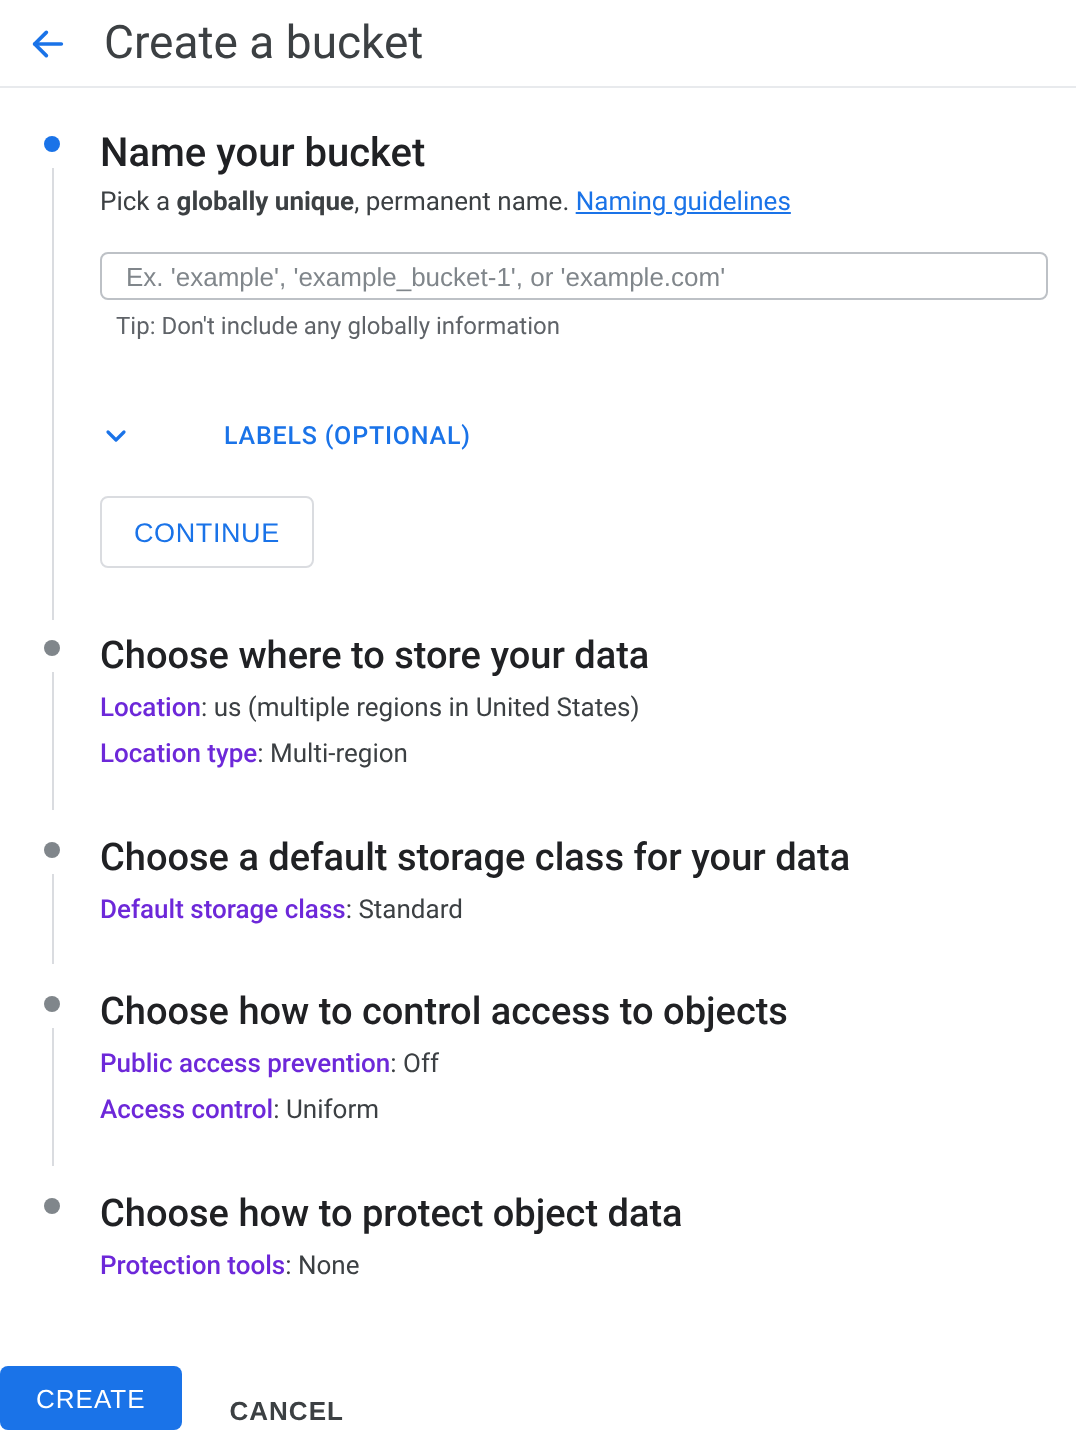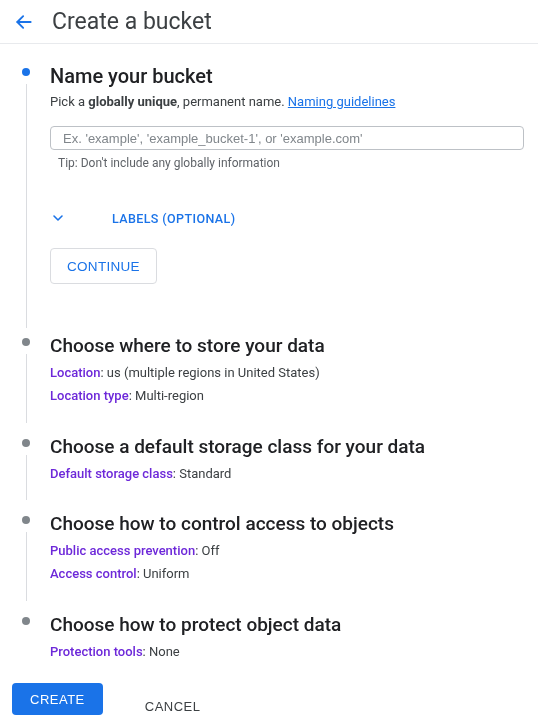--- a/index.html
+++ b/index.html
@@ -16,28 +16,28 @@
   .step-line { position:absolute; left:3.5px; top:20px; bottom:-6px; width:1px; background:#dadce0; }
   .step-title { font-size:20px; font-weight:500; color:#202124; margin:0 0 6px 0; letter-spacing:0; }
   .step-title.small { font-size:19px; }
   .tip { font-size:12px; color:#5f6368; margin-top:6px; margin-left:8px; }
   .link { color:#1a73e8; text-decoration:underline; cursor:pointer; }
   .input-wrap { margin-top:14px; }
   input.text { width:474px; height:24px; border:1px solid #bdc1c6; border-radius:4px; padding:0 12px; font-size:13px; color:#4c1d95; outline:none; }
   input.text::placeholder { color:#80868b; }
   .labels-toggle { display:flex; align-items:center; color:#1a73e8; font-size:12.5px; font-weight:500; letter-spacing:.4px; margin-top:40px; cursor:pointer;gap:40px; }
   .labels-toggle svg { margin-right:6px; }
-  .continue-btn { display:inline-flex; align-items:center; justify-content:center; height:36px; padding:0 16px; border:1px solid #dadce0; border-radius:4px; background:#fff; color:#1a73e8; font-size:13.5px; font-weight:500; letter-spacing:.3px; margin-top:22px; margin-bottom:30px; cursor:pointer; }
+  .continue-btn { display:inline-flex; align-items:center; justify-content:center; height:36px; padding:0 16px; border:1px solid #dadce0; border-radius:4px; background:#fff; color:#1a73e8; font-size:13.5px; font-weight:500; letter-spacing:.3px; margin-top:22px; margin-bottom:12px; cursor:pointer; }
   .kv { font-size:13px; color:#3c4043; margin:2px 0; line-height:1.6; }
   .kv b { font-weight:500; color:#6d28d9; }
   .collapsed-block { padding-bottom:14px; }
   .collapsed-block .step-line { bottom:0; top:20px; }
-  .footer { position:absolute; left:12px; bottom:12px; display:flex; gap:36px; align-items:flex-end; }
+  .footer { position:absolute; left:0; bottom:12px; display:flex; gap:18px; align-items:flex-start; }
   .create-btn { background:#1a73e8; color:#fff; border:none; border-radius:4px; height:32px; padding:0 18px; font-size:13px; font-weight:500; letter-spacing:.5px; cursor:pointer; }
-  .cancel-btn { background:none; border:none; color:#3c4043; font-size:13px; font-weight:400; letter-spacing:.5px; cursor:pointer; }
+  .cancel-btn { background:none; border:none; color:#3c4043; font-size:13px; font-weight:700; letter-spacing:.5px; cursor:pointer;margin-top:14px; }
   .desc { font-size:13px; color:#3c4043; margin:2px 0 17px 0; }
 </style>
 </head>
 <body>
 
 <div class="page">
 
   <div class="header">
     <div class="back-btn">
       <svg width="20" height="20" viewBox="0 0 24 24" fill="none" stroke="#1a73e8" stroke-width="2.2" stroke-linecap="round" stroke-linejoin="round">

